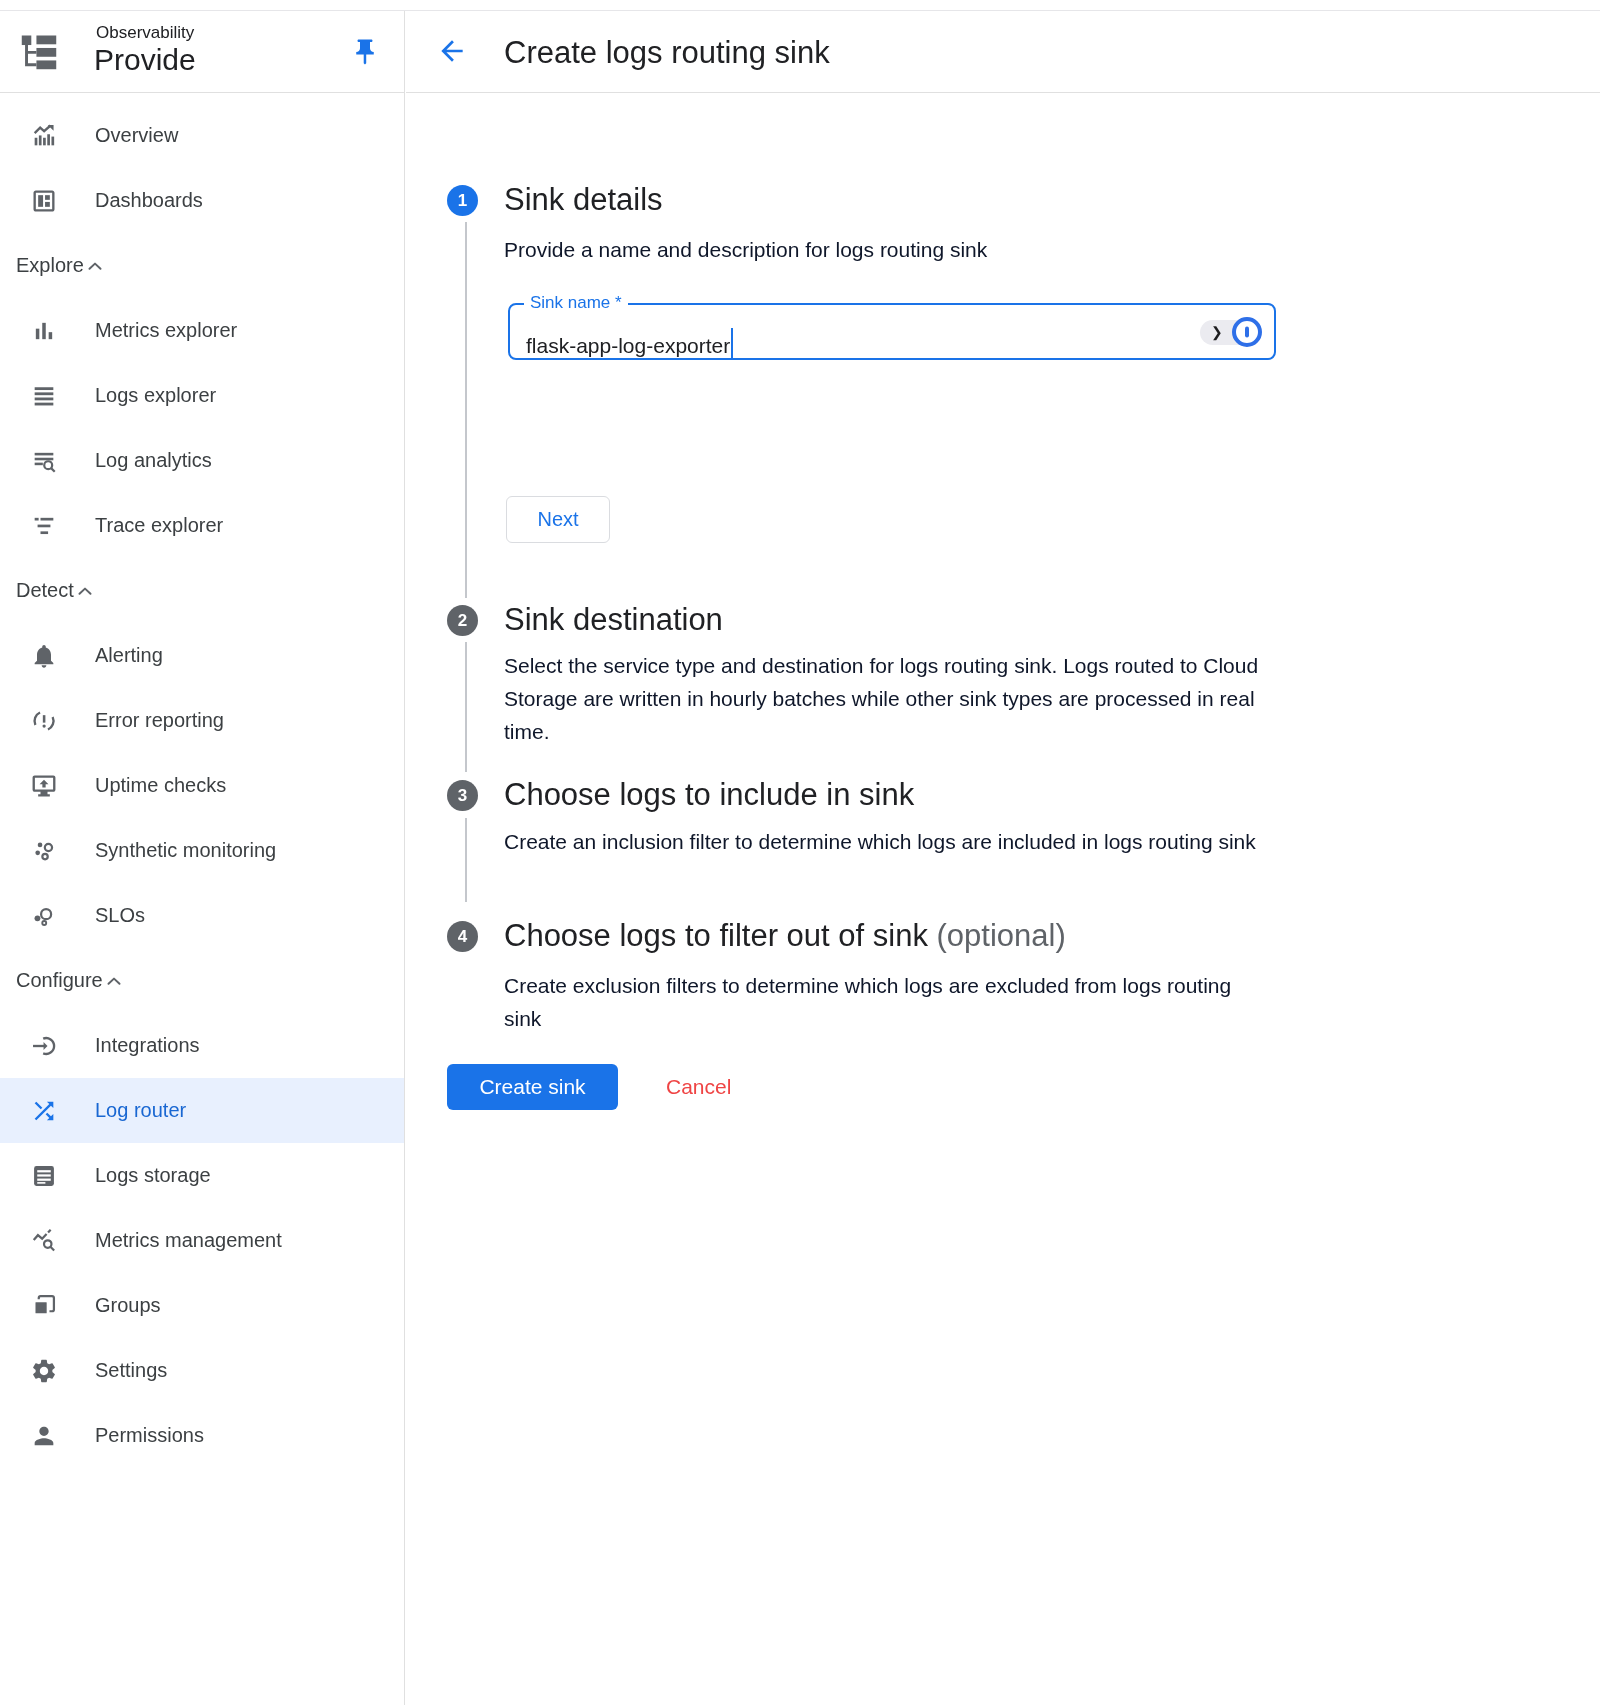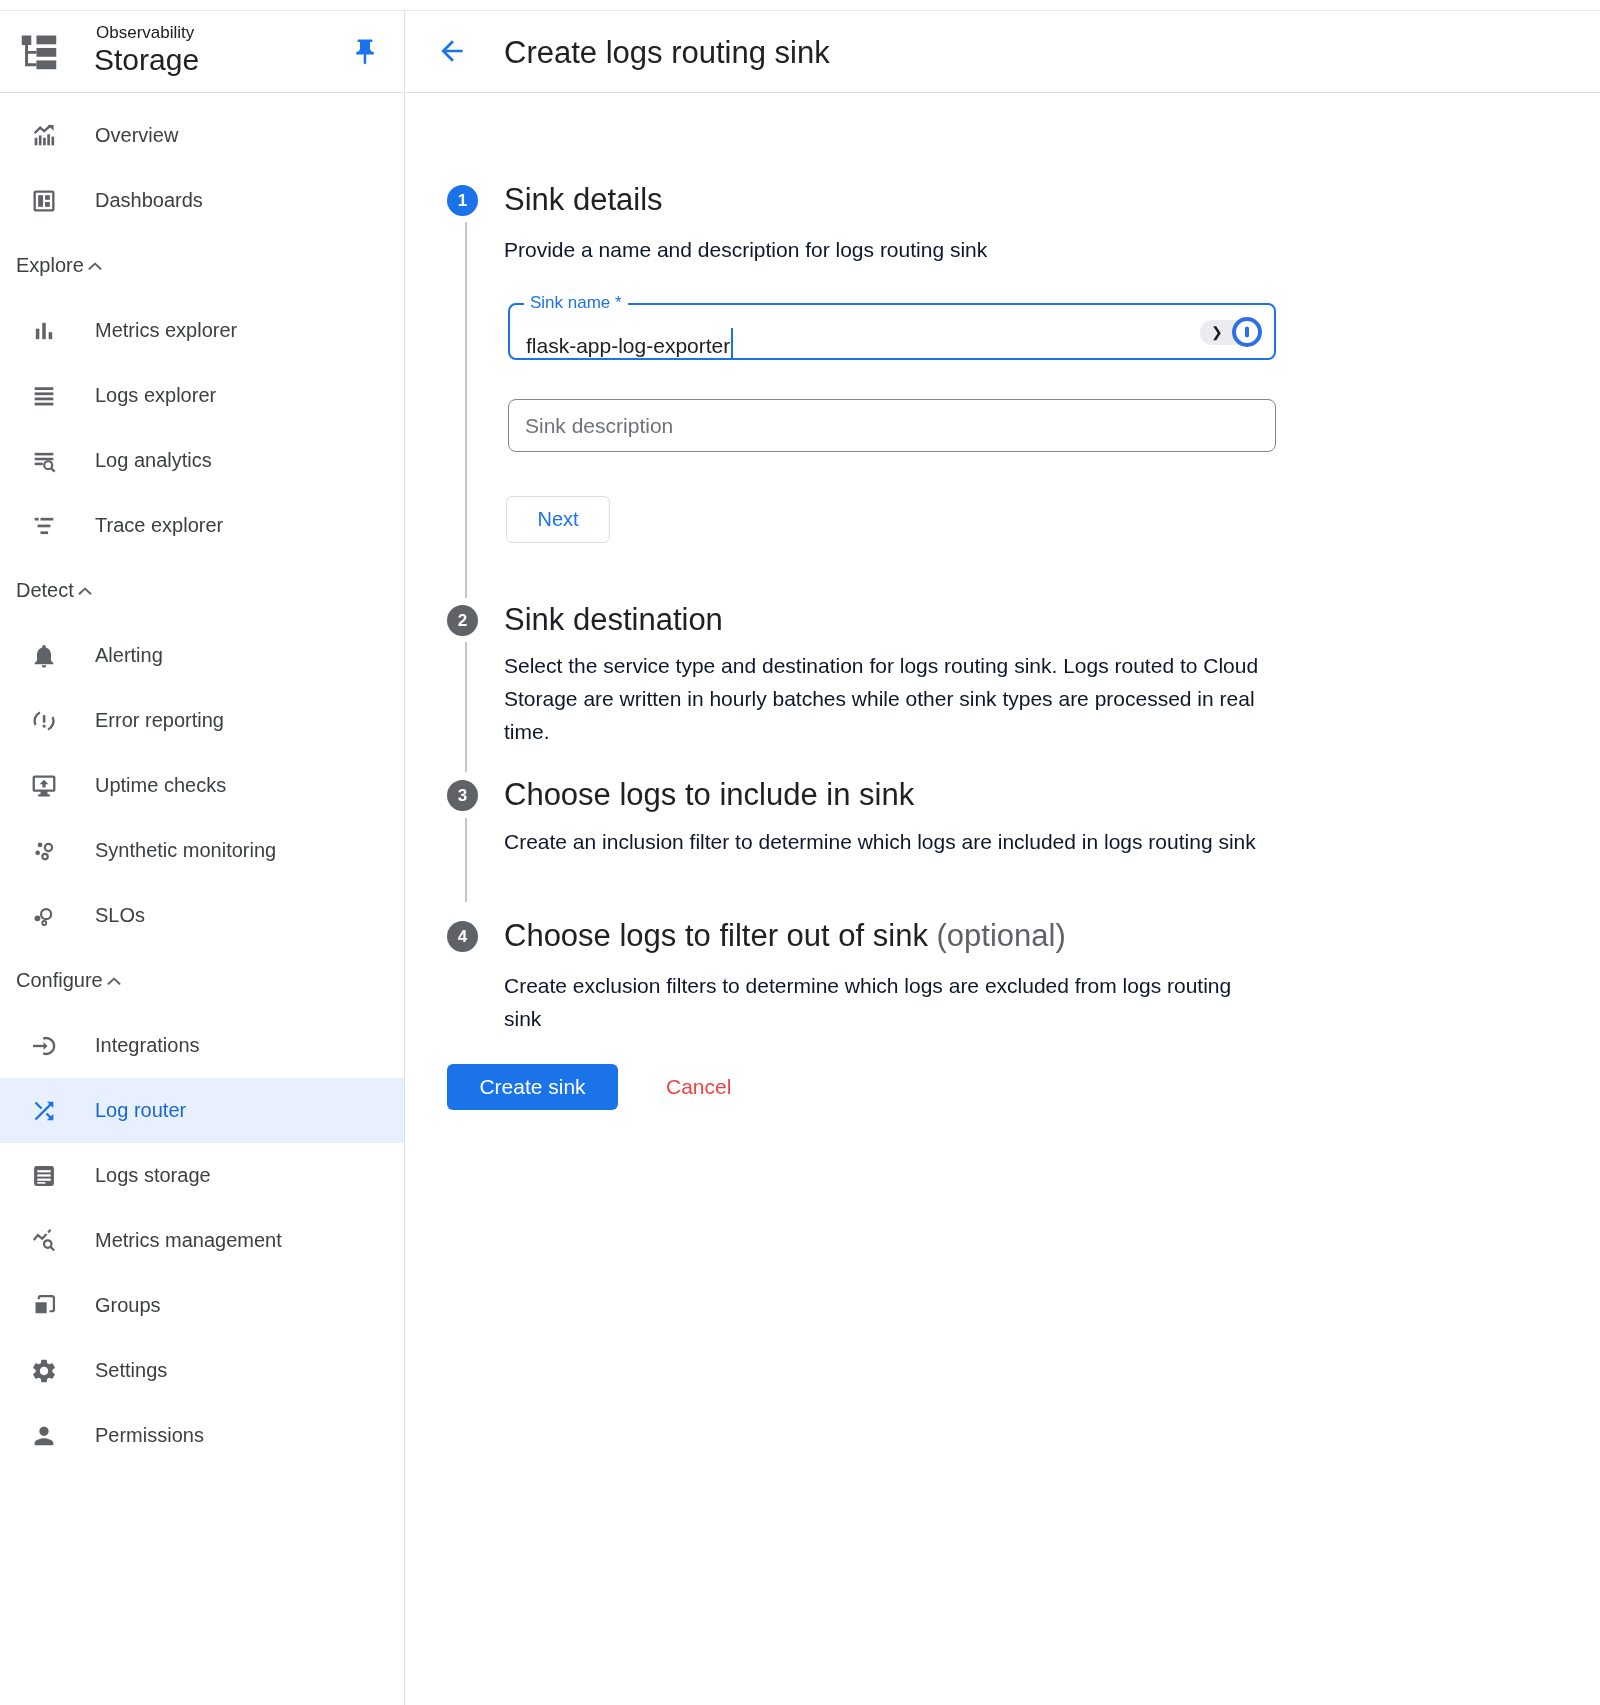--- a/index.html
+++ b/index.html
@@ -96,21 +96,21 @@
           <g fill="currentColor">
         <rect x="2.6" y="3" width="5.2" height="5.2"></rect>
         <rect x="10.6" y="3" width="10.8" height="4.8"></rect>
         <rect x="10.6" y="9.8" width="10.8" height="4.8"></rect>
         <rect x="10.6" y="16.6" width="10.8" height="4.8"></rect>
       </g>
       <path fill="none" stroke="currentColor" stroke-width="1.6" d="M5.2 8.2v10.8h5.4M5.2 12.2h5.4"></path>
         </svg>
     </span>
     <div class="product-name">Observability</div>
-    <div class="section-name">Storage</div>
+    <div class="section-name">Provide</div>
     <span class="pin">
       <svg viewBox="0 0 24 24">
           <path fill="currentColor" d="M16 9V4h1c.55 0 1-.45 1-1s-.45-1-1-1H7c-.55 0-1 .45-1 1s.45 1 1 1h1v5c0 1.66-1.34 3-3 3v2h5.97v7l1 1 1-1v-7H19v-2c-1.66 0-3-1.34-3-3z"></path>
         </svg>
     </span>
   </div>
   <nav class="nav" id="nav">
       <div class="nav-row nav-item">
         <span class="nav-icon">
           <svg viewBox="0 0 24 24">
@@ -351,23 +351,20 @@
       <span class="name-value">flask-app-log-exporter</span>
         <span class="caret"></span>
       <span class="op-widget">
         <span class="op-pill">❯</span>
         <span class="op-circle">
             <span class="op-bar"></span>
           </span>
       </span>
     </div>
 
-    <div class="field desc-field">
-      <input class="desc-input" type="text" placeholder="Sink description" style="">
-    </div>
 
     <button class="next-btn">Next</button>
 
     <div class="step-circle grey" style="top:512px">2</div>
     <div class="step-head" style="top:506px">Sink destination</div>
     <div class="connector" style="top:549px;height:130px"></div>
     <div class="step-desc" style="top:556px;width:800px">Select the service type and destination for logs routing sink. Logs routed to Cloud Storage are written in hourly batches while other sink types are processed in real time.</div>
 
     <div class="step-circle grey" style="top:687px">3</div>
     <div class="step-head" style="top:681px">Choose logs to include in sink</div>

